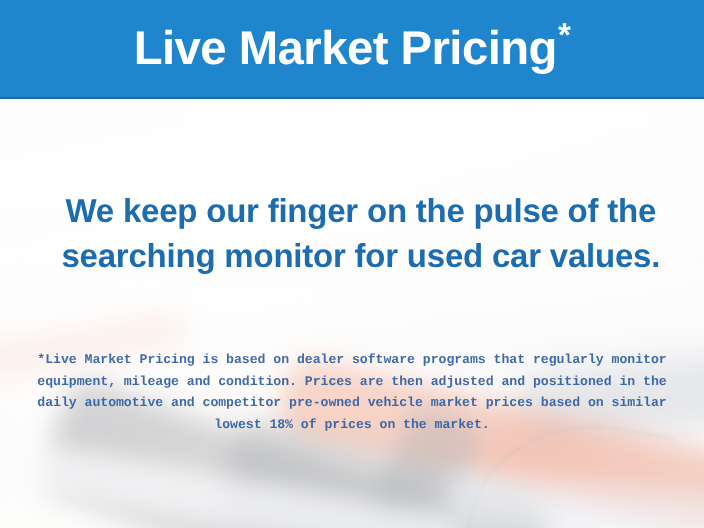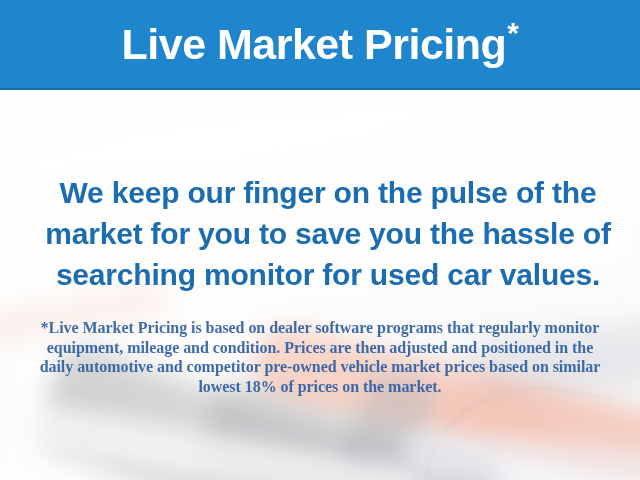--- a/index.html
+++ b/index.html
@@ -243,25 +243,25 @@
   .headline-line { display: block; white-space: nowrap; padding-left: 16px; }
 
   
   .disclaimer {
     position: absolute;
     left: 0;
     top: 318px;
     width: 640px;
     text-align: center;
     color: #2f5fa3;
-    font-size: 16px;
+    font-size: 12px;
     font-weight: bold;
     line-height: 19.5px;
     letter-spacing: -0.05px;
-    font-family: Liberation Serif, serif;
+    font-family: Liberation Mono, monospace;
     opacity: 0.92;
   }
   .disclaimer-line { display: block; white-space: nowrap; }
 </style>
 </head>
 <body>
 
 <div class="banner">
 
   <div class="bg-photo">
@@ -281,21 +281,20 @@
     <div class="bg-light-band2"></div>
     <div class="bg-veil"></div>
   </div>
 
   <div class="header-bar">
     <div class="header-title"><span>Live Market Pricing</span><span class="asterisk">*</span></div>
   </div>
 
   <div class="headline">
     <span class="headline-line">We keep our finger on the pulse of the</span>
-    <span class="headline-line">market for you to save you the hassle of</span>
     <span class="headline-line">searching monitor for used car values.</span>
   </div>
 
   <div class="disclaimer">
     <span class="disclaimer-line">*Live Market Pricing is based on dealer software programs that regularly monitor</span>
     <span class="disclaimer-line">equipment, mileage and condition. Prices are then adjusted and positioned in the</span>
     <span class="disclaimer-line">daily automotive and competitor pre-owned vehicle market prices based on similar</span>
     <span class="disclaimer-line">lowest 18% of prices on the market.</span>
   </div>
 

